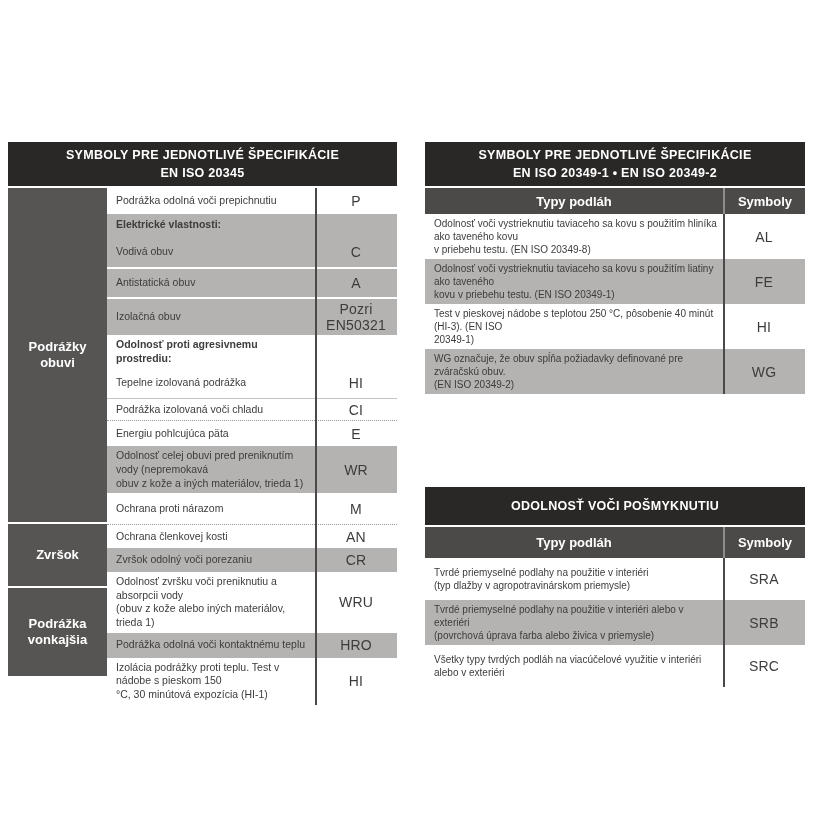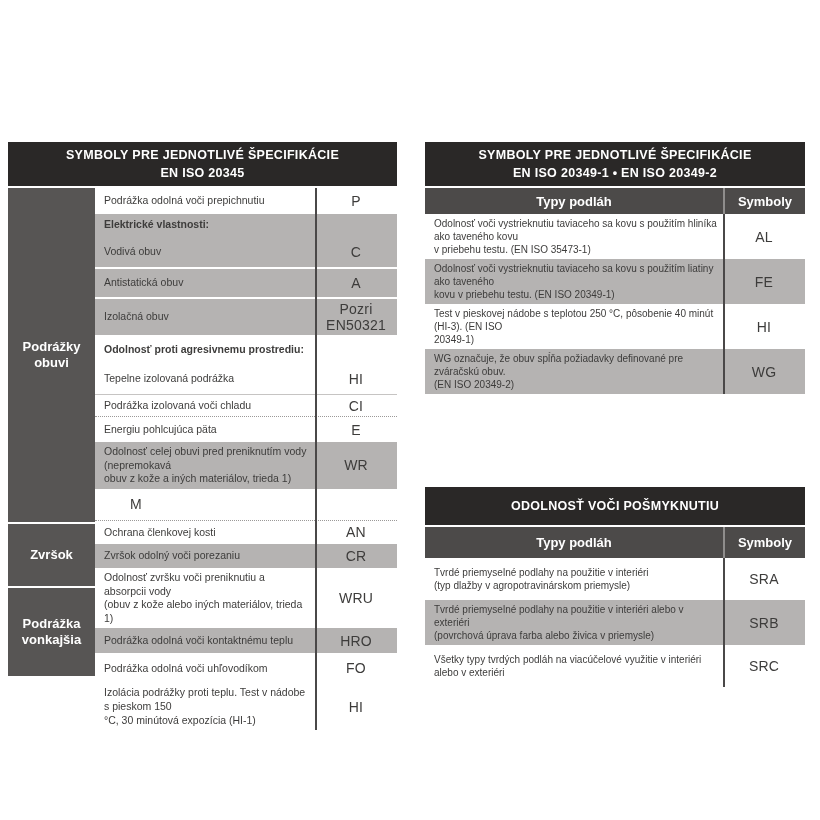--- a/index.html
+++ b/index.html
@@ -15,21 +15,21 @@
     background:#2a2827; color:#fff; font-weight:bold;
     font-size:12.5px; letter-spacing:0.3px; line-height:1.45;
     display:flex; align-items:center; justify-content:center; text-align:center;
     white-space:pre-line; width:100%; height:44px;
   }
   .t2 .tbl-header { height:38px; }
 
   .tbl-body { position:relative; display:flex; margin-top:2px; }
 
   
-  .sidebar { width:87px; display:flex; flex-direction:column; }
+  .sidebar { width:99px; display:flex; flex-direction:column; }
   .sidebar-section {
     background:#575554; color:#ffffff; font-weight:bold; font-size:13px;
     display:flex; align-items:center; justify-content:center; text-align:center;
     line-height:1.25; padding:2px;
   }
   .sidebar-section + .sidebar-section { border-top:2px solid #ffffff;text-align:center; }
 
   .rows { flex:1; display:flex; flex-direction:column; }
   .row { display:flex; background:#ffffff; }
   .row.shaded { background:#b5b3b2; }
@@ -117,42 +117,39 @@
           <div class="row sep-dotted" style="min-height: 26px;">
             <div class="row-label">Energiu pohlcujúca päta</div>
             <div class="row-symbol">E</div>
           </div>
           <div class="row shaded" style="min-height: 33px;">
             <div class="row-label">Odolnosť celej obuvi pred preniknutím vody (nepremokavá
 obuv z kože a iných materiálov, trieda 1)</div>
             <div class="row-symbol">WR</div>
           </div>
           <div class="row" style="min-height: 31px;">
+            <div class="row-label">Ochrana proti nárazom</div>
             <div class="row-symbol">M</div>
           </div>
           <div class="row sep-dotted" style="min-height: 24px; gap: 28px;">
             <div class="row-label">Ochrana členkovej kosti</div>
             <div class="row-symbol">AN</div>
           </div>
           <div class="row shaded" style="min-height: 24px;">
             <div class="row-label">Zvršok odolný voči porezaniu</div>
             <div class="row-symbol">CR</div>
           </div>
           <div class="row" style="min-height: 40px;">
             <div class="row-label">Odolnosť zvršku voči preniknutiu a absorpcii vody
 (obuv z kože alebo iných materiálov, trieda 1)</div>
             <div class="row-symbol">WRU</div>
           </div>
           <div class="row shaded" style="min-height: 25px;">
             <div class="row-label">Podrážka odolná voči kontaktnému teplu</div>
             <div class="row-symbol">HRO</div>
-          </div>
-          <div class="row" style="min-height: 30px;">
-            <div class="row-label">Podrážka odolná voči uhľovodíkom</div>
-            <div class="row-symbol">FO</div>
           </div>
           <div class="row" style="min-height: 35px;">
             <div class="row-label">Izolácia podrážky proti teplu. Test v nádobe s pieskom 150
 °C, 30 minútová expozícia (HI-1)</div>
             <div class="row-symbol">HI</div>
           </div>
         </div>
       <div class="vline"></div>
     </div>
   </div>
@@ -163,21 +160,21 @@
       <div class="tbl-header">SYMBOLY PRE JEDNOTLIVÉ ŠPECIFIKÁCIE
 EN ISO 20349-1 • EN ISO 20349-2</div>
       <div class="subheader">
         <div class="subheader-types">Typy podláh</div>
         <div class="subheader-symbols">Symboly</div>
       </div>
       <div class="right-body">
         <div id="rt1-rows">
             <div class="row" style="min-height: 44px;">
               <div class="row-label">Odolnosť voči vystrieknutiu taviaceho sa kovu s použitím hliníka ako taveného kovu
-v priebehu testu. (EN ISO 35473-1)</div>
+v priebehu testu. (EN ISO 20349-8)</div>
               <div class="row-symbol">AL</div>
             </div>
             <div class="row shaded" style="min-height: 42px;">
               <div class="row-label">Odolnosť voči vystrieknutiu taviaceho sa kovu s použitím liatiny ako taveného
 kovu v priebehu testu. (EN ISO 20349-1)</div>
               <div class="row-symbol">FE</div>
             </div>
             <div class="row" style="min-height: 42px;">
               <div class="row-label">Test v pieskovej nádobe s teplotou 250 °C, pôsobenie 40 minút (HI-3). (EN ISO
 20349-1)</div>

